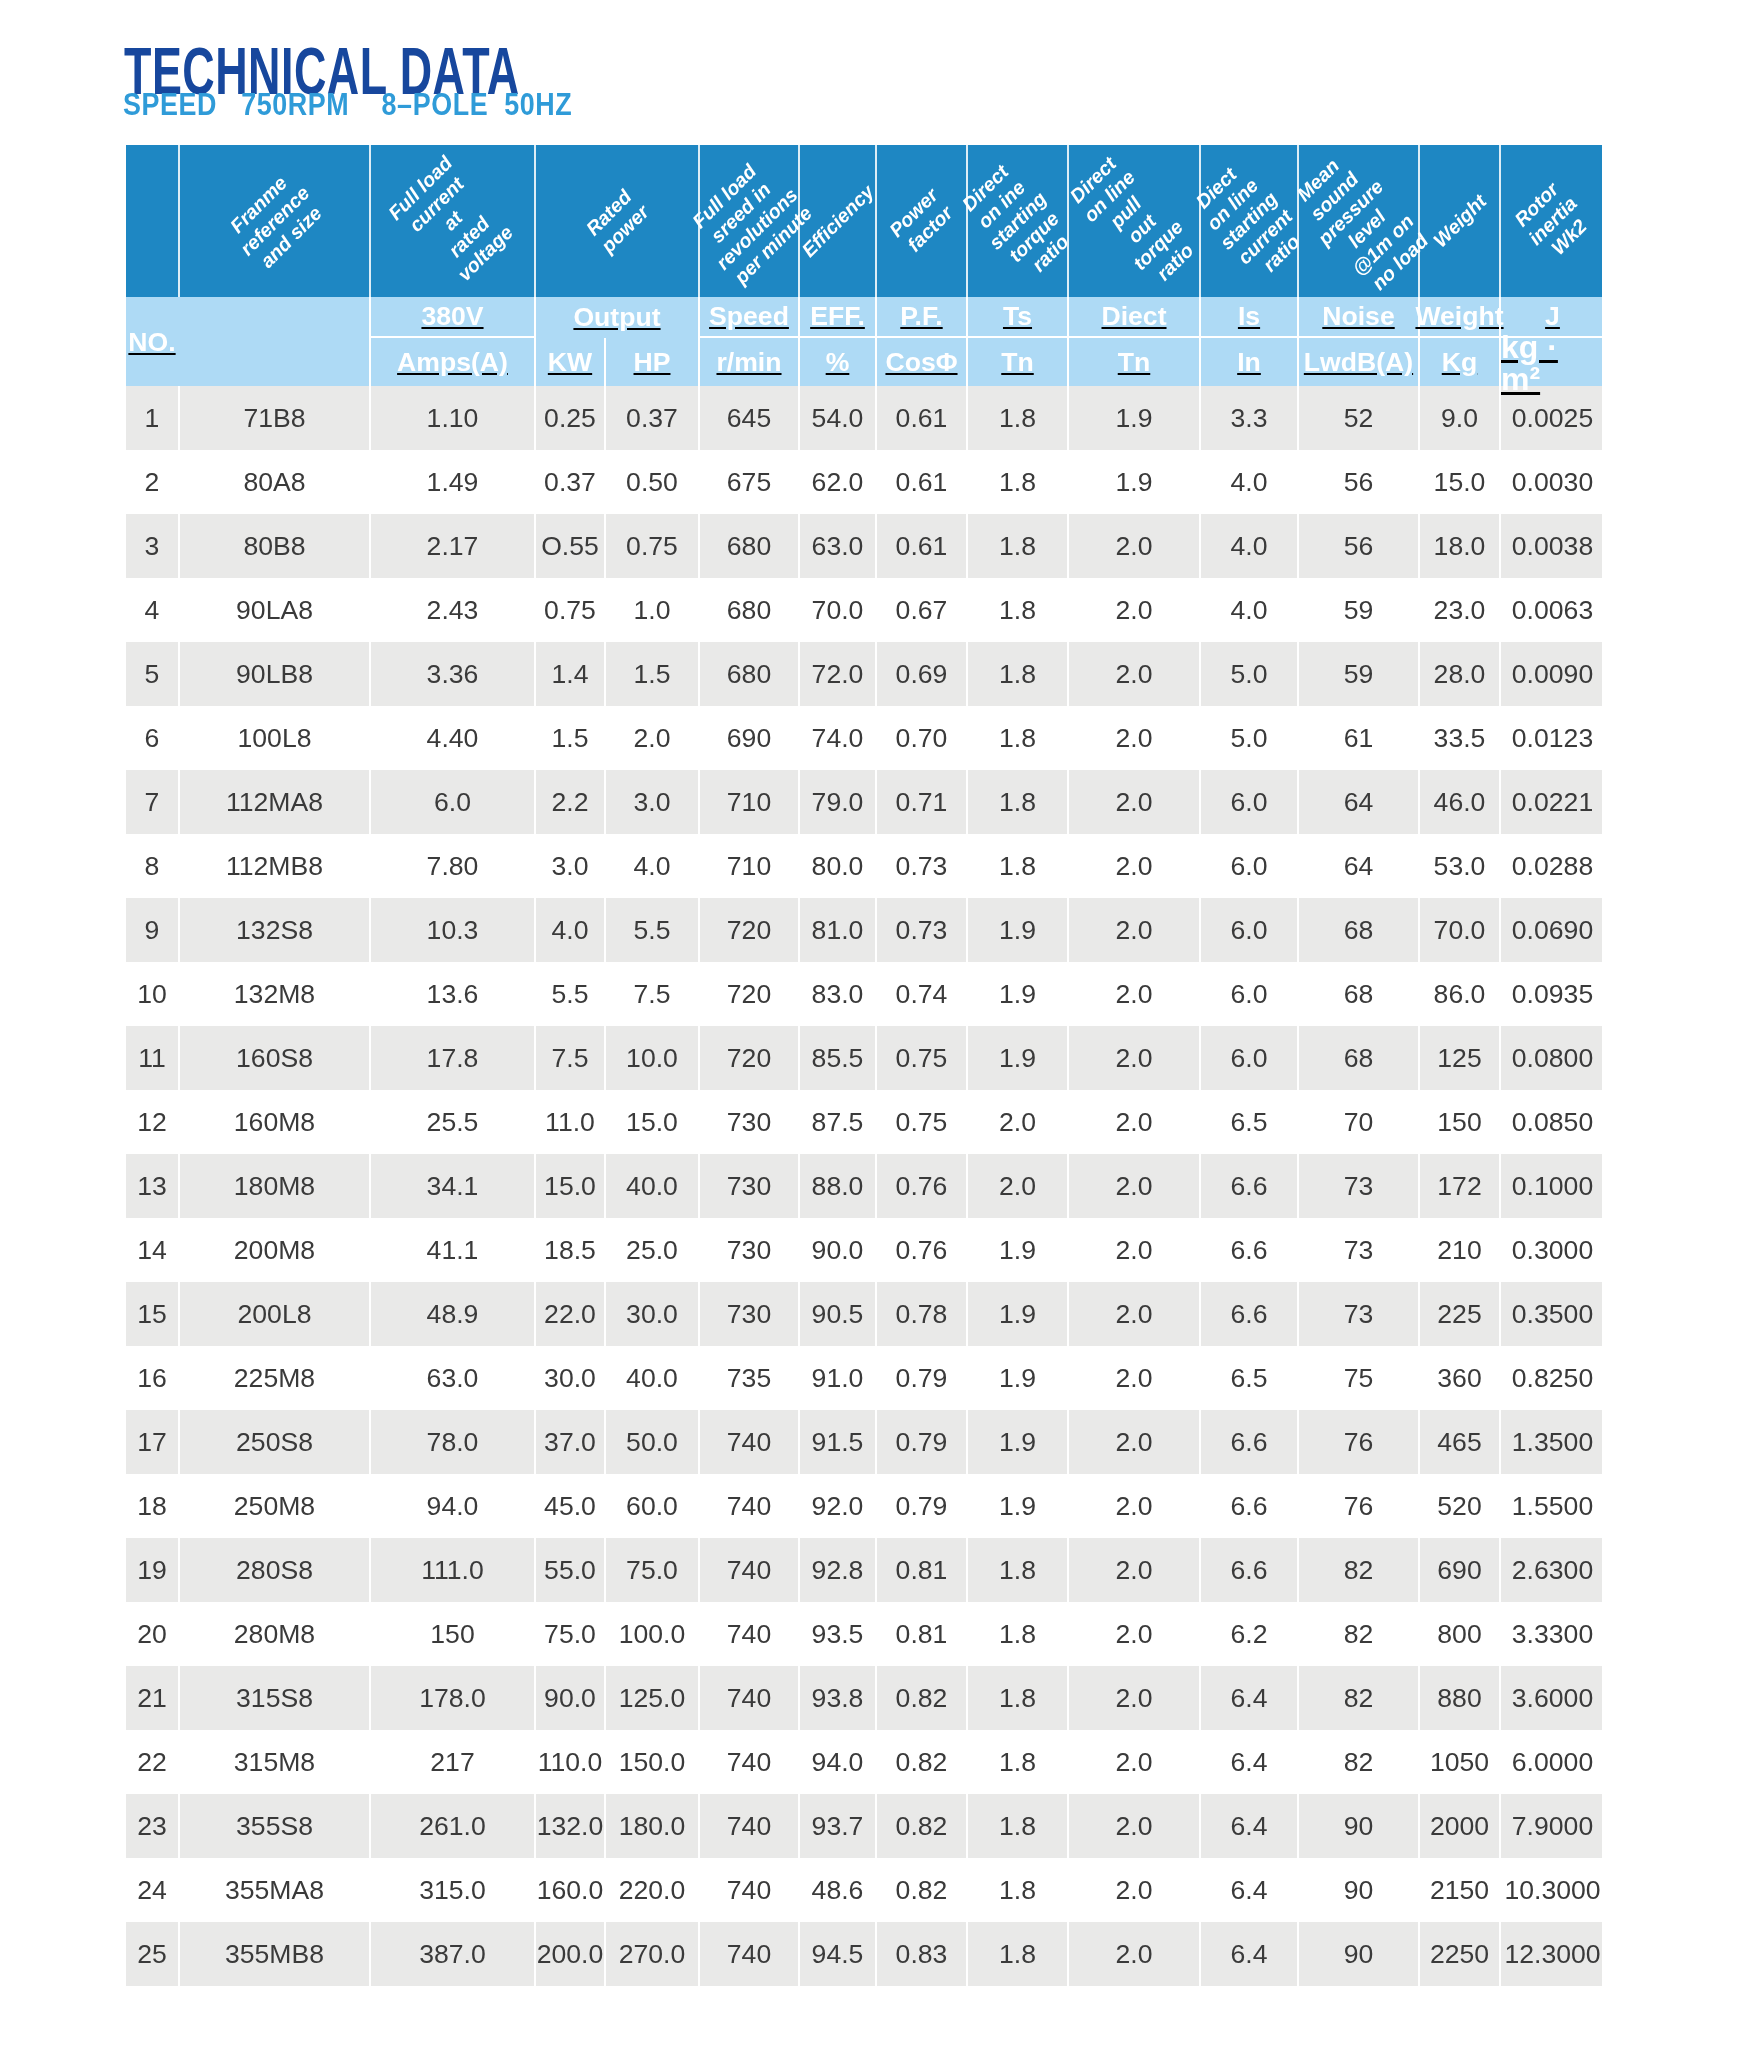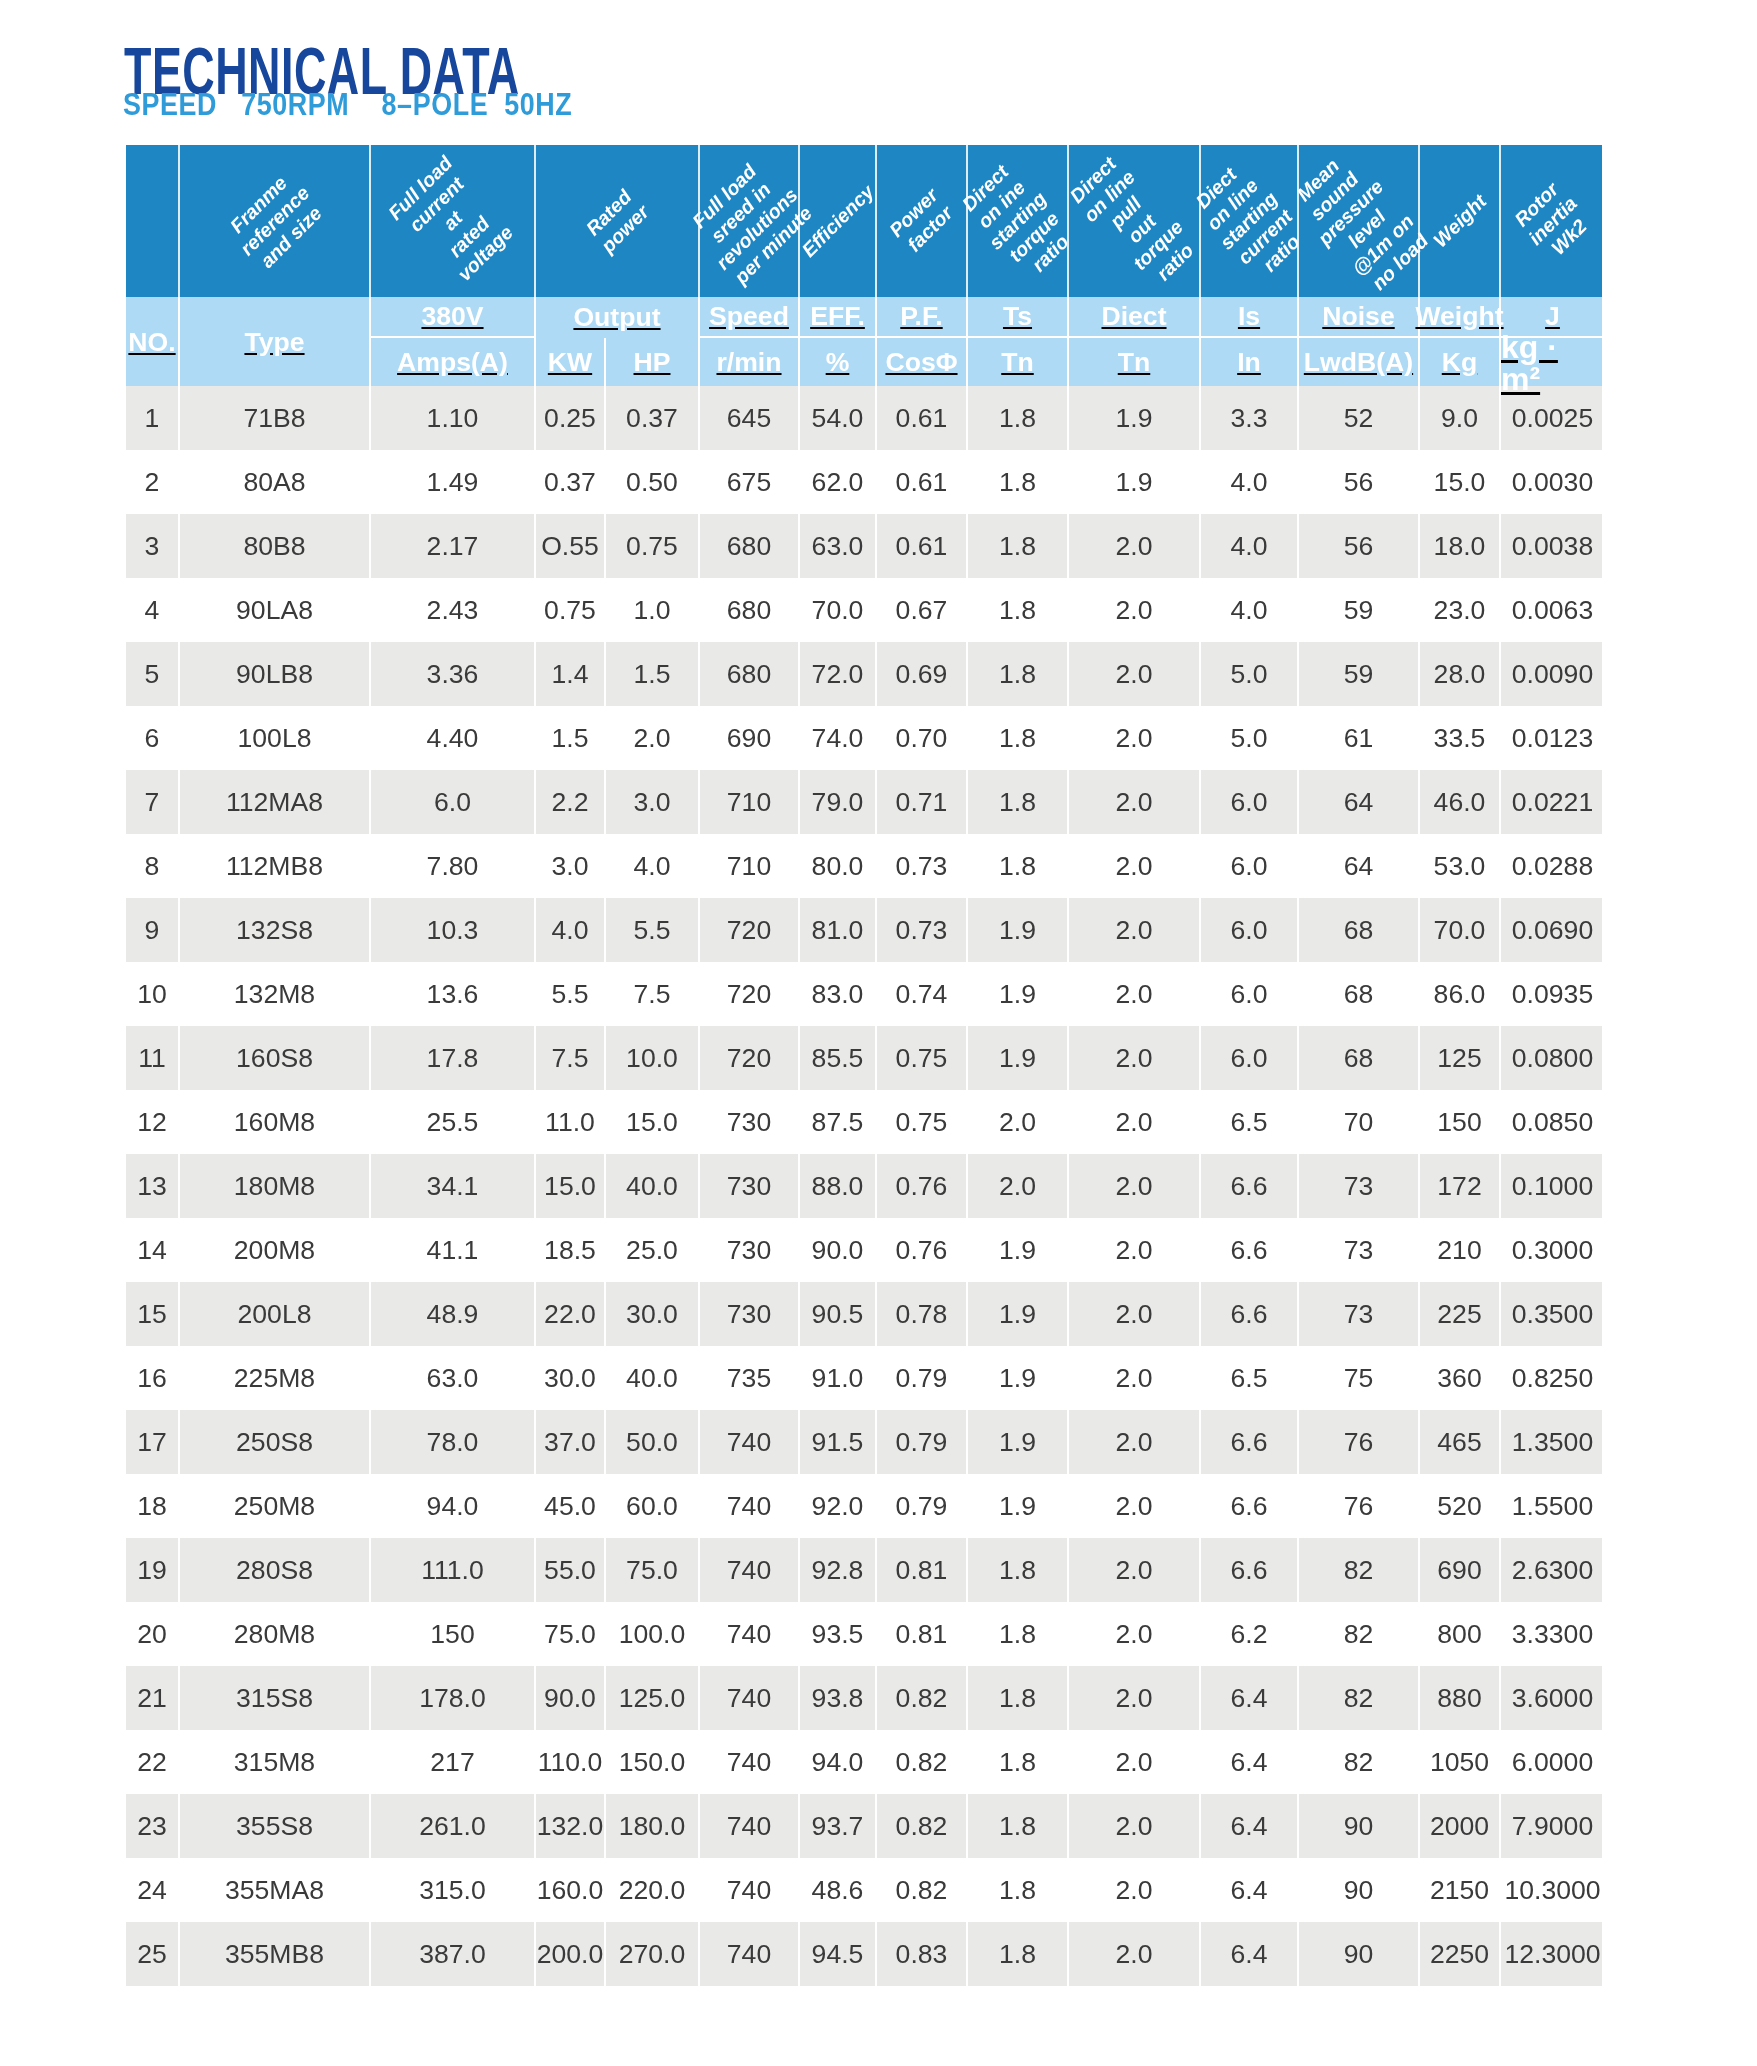--- a/index.html
+++ b/index.html
@@ -105,21 +105,20 @@
       <div class="hcell bl" style="grid-column:13">
         <div class="rot">Weight</div>
       </div>
       <div class="hcell bl" style="grid-column:14">
         <div class="rot">Rotor inertia Wk2</div>
       </div>
     </div>
 
     <div class="sgrid">
       <div class="scell" style="grid-column:1;grid-row:1/3">NO.</div>
-      <div class="scell bl" style="grid-column:2;grid-row:1/3">Type</div>
 
       <div class="scell bl db" style="grid-column:3;grid-row:1">380V</div>
       <div class="scell bl" style="grid-column:3;grid-row:2">Amps(A)</div>
 
       <div class="scell bl" style="grid-column:4/6;grid-row:1">Output</div>
       <div class="scell bl" style="grid-column:4;grid-row:2">KW</div>
       <div class="scell bl" style="grid-column:5;grid-row:2">HP</div>
 
       <div class="scell bl db" style="grid-column:6;grid-row:1">Speed</div>
       <div class="scell bl" style="grid-column:6;grid-row:2">r/min</div>

